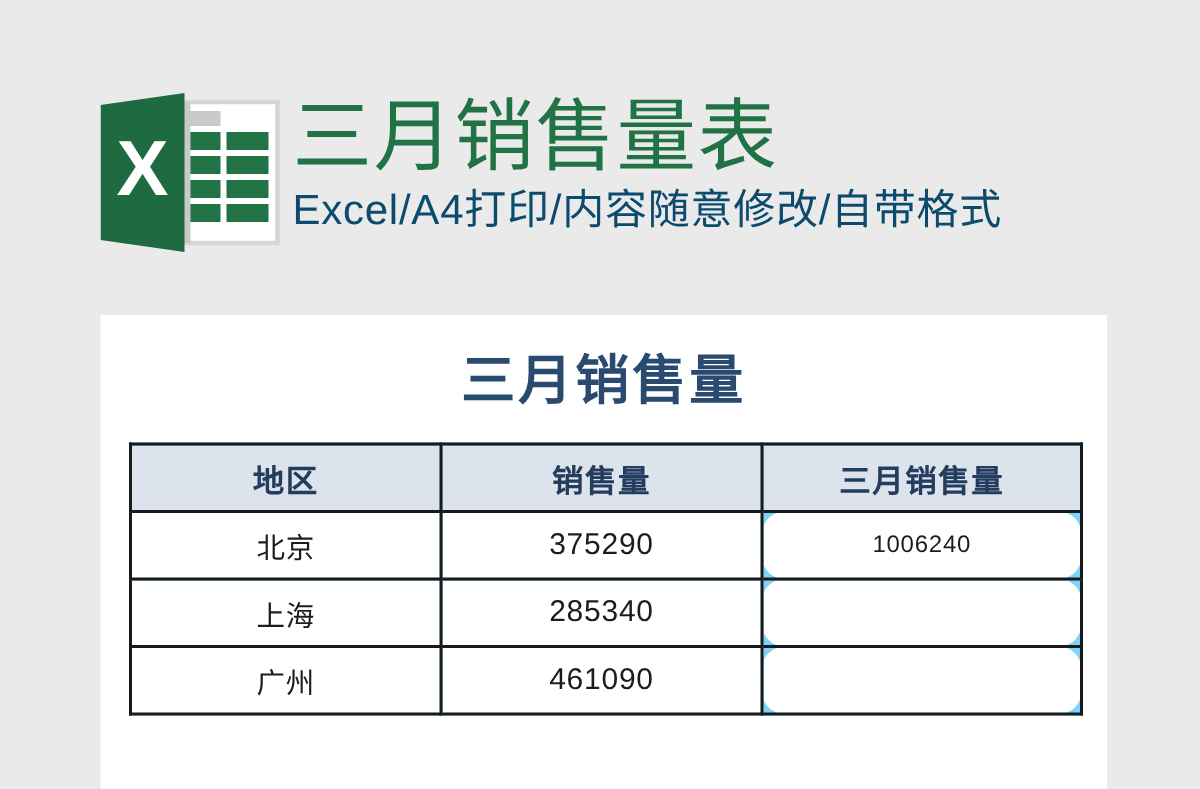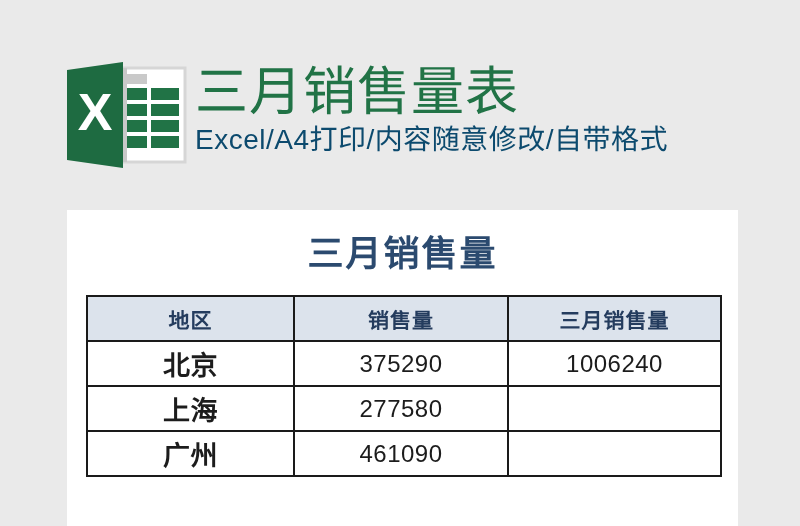--- a/index.html
+++ b/index.html
@@ -129,28 +129,28 @@
 
   table.sales tbody td {
     background: #ffffff;
     color: #1c1c1c;
     font-size: 23px;
     font-weight: normal;
     letter-spacing: 0.5px;
   }
 
   table.sales tbody td.region {
-    font-size: 27px;
-    font-weight: bold;
+    font-size: 19px;
   }
   table.sales tbody td.num {
-    font-size: 24px;
+    font-size: 20px;
   }
   table.sales tbody td.total {
-    font-size: 24px;
+    font-size: 16px;
+    border-radius: 15px;
   }
 </style>
 </head>
 <body>
 
 <div class="page">
 
   <div class="banner">
 
     <div class="xl-logo">
@@ -205,21 +205,21 @@
           </tr>
         </thead>
         <tbody>
           <tr>
             <td class="region">北京</td>
             <td class="num">375290</td>
             <td class="total">1006240</td>
           </tr>
           <tr>
             <td class="region">上海</td>
-            <td class="num">277580</td>
+            <td class="num">285340</td>
             <td class="total"></td>
           </tr>
           <tr>
             <td class="region">广州</td>
             <td class="num">461090</td>
             <td class="total"></td>
           </tr>
         </tbody>
       </table>
     </div>

